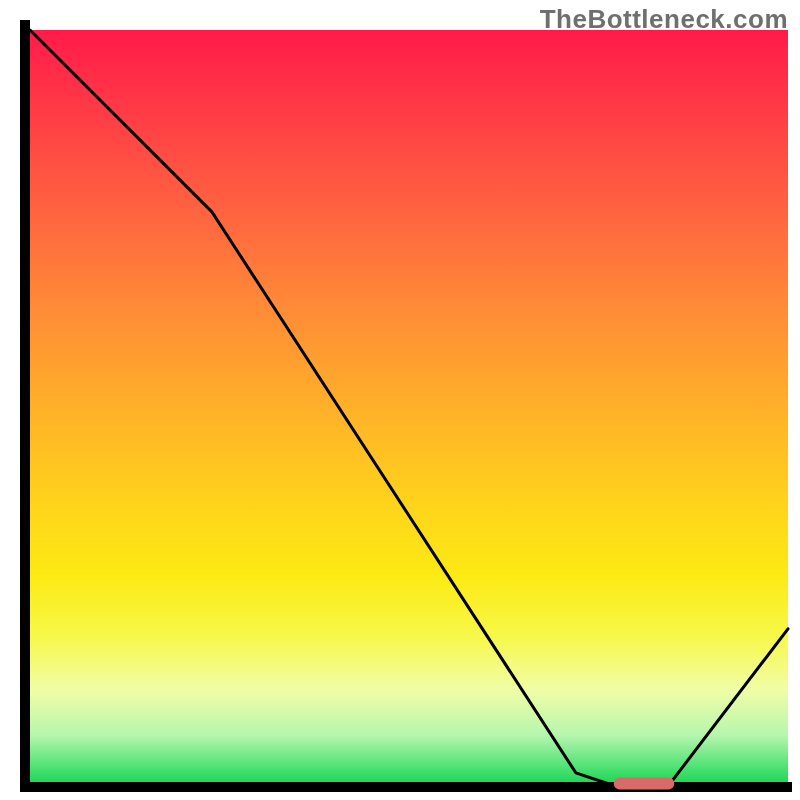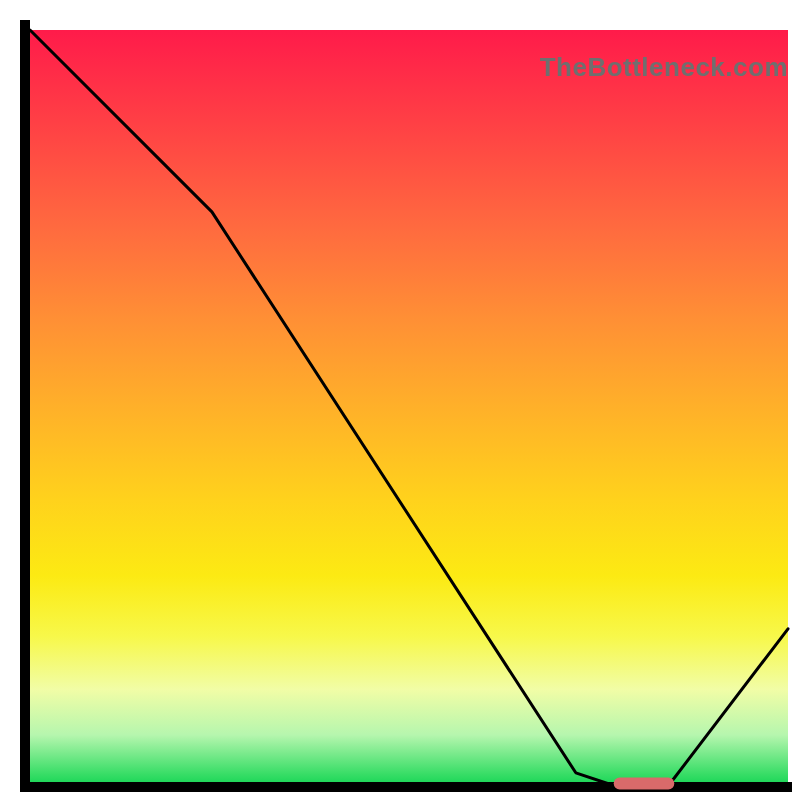--- a/index.html
+++ b/index.html
@@ -14,21 +14,20 @@
   .watermark {
     position: absolute;
     top: 4px;
     right: 12px;
     font-family: Arial, Helvetica, sans-serif;
     font-size: 26px;
     font-weight: bold;
     color: #6f6f6f;
     letter-spacing: 0.5px;
     z-index: 10;
-    margin-top: 48px;
   }
 
   
   .plot {
     position: absolute;
     left: 30px;
     top: 30px;
     width: 758px;
     height: 758px;
     

